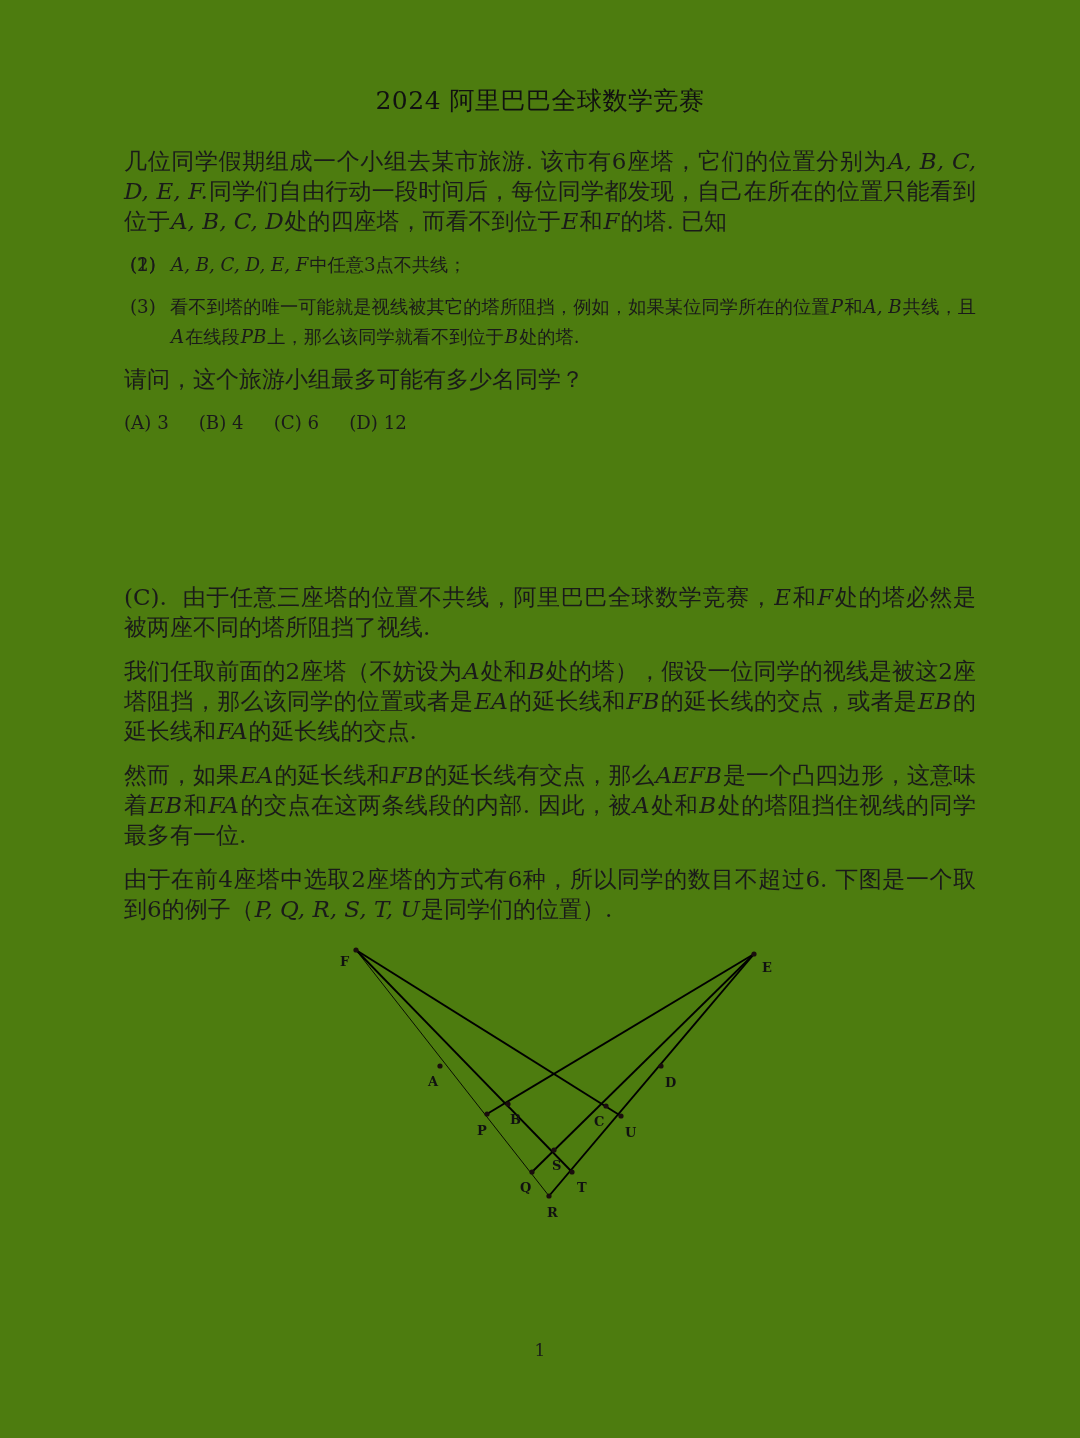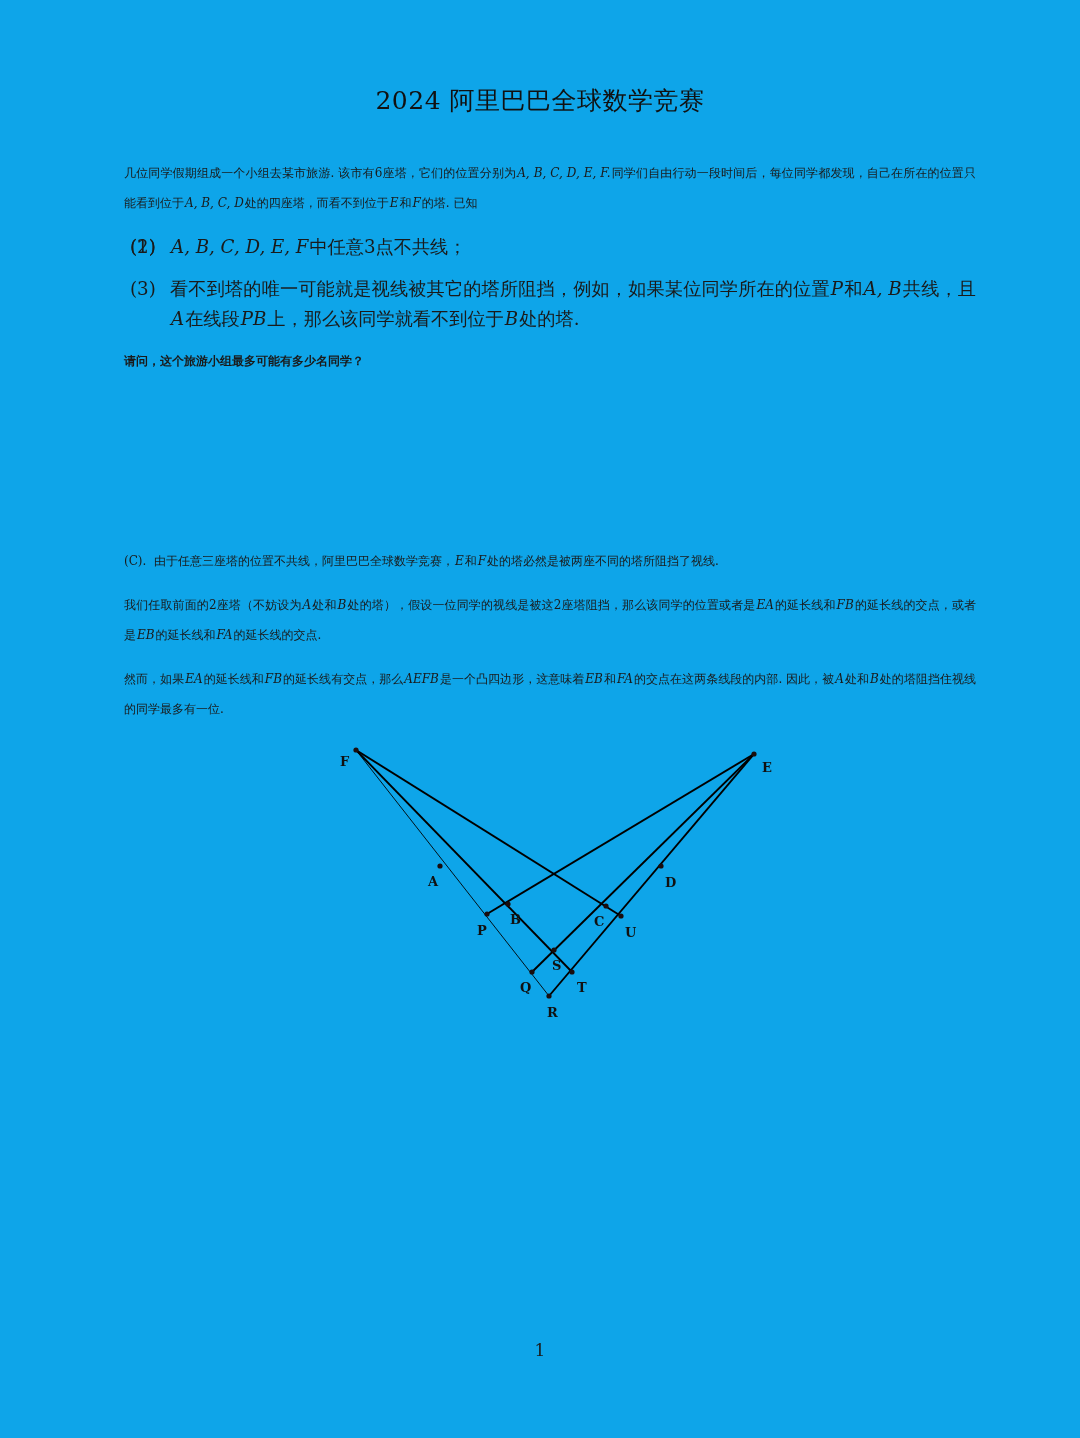--- a/index.html
+++ b/index.html
@@ -15,21 +15,21 @@
     font-family: "DejaVu Serif", "Liberation Serif", serif;
     color: #1a1a1a;
     overflow: hidden;
   }
   .page {
     position: absolute;
     left: 0;
     top: 0;
     width: 1080px;
     height: 1438px;
-    background: #0ea5e9;
+    background: #4d7c0f;
   }
   .doc-title {
     position: absolute;
     left: 0;
     top: 84px;
     width: 1080px;
     text-align: center;
     font-size: 25px;
     letter-spacing: 0.5px;
     color: #111;
@@ -41,22 +41,22 @@
     width: 852px;
   }
   .section-heading {
     font-weight: bold;
     font-size: 20px;
     margin: 0 0 22px 0;
     letter-spacing: 0.3px;
     color: #000;
   }
   p.para {
-    margin: 12px 0 14px 0;
-    font-size: 12px;
+    margin: 0 0 14px 0;
+    font-size: 23px;
     line-height: 30px;
     text-align: justify;
     text-justify: inter-ideograph;
     color: #1a1a1a;
   }
   .mvar {
     font-family: "DejaVu Serif", "Liberation Serif", serif;
     font-style: italic;
     padding: 0 1px;
   }
@@ -75,21 +75,20 @@
     text-justify: inter-ideograph;
   }
   ol.conditions li .marker {
     position: absolute;
     left: 6px;
     top: 0;
     width: 40px;
   }
   .question-line {
     margin: 14px 0 10px 0;
-    font-weight: bold;
   }
   .choices {
     font-size: 18.2px;
     line-height: 30px;
     margin: 0;
   }
   .choices .choice {
     display: inline-block;
     margin-right: 30px;
   }
@@ -135,32 +134,36 @@
       <li>
         <span class="marker">(2)</span><span class="mvar">A, B, C, D, E, F</span><span>中任意3点不共线；</span>
       </li>
       <li>
         <span class="marker">(3)</span><span>看不到塔的唯一可能就是视线被其它的塔所阻挡，例如，如果某位同学所在的位置</span><span class="mvar">P</span><span>和</span><span class="mvar">A, B</span><span>共线，且</span><span class="mvar">A</span><span>在线段</span><span class="mvar">PB</span><span>上，那么该同学就看不到位于</span><span class="mvar">B</span><span>处的塔.</span>
       </li>
     </ol>
 
     <p class="para question-line">请问，这个旅游小组最多可能有多少名同学？</p>
 
+    <p class="choices">
+      <span class="choice"><span>(A)</span> <span>3</span></span><span class="choice"><span>(B)</span> <span>4</span></span><span class="choice"><span>(C)</span> <span>6</span></span><span class="choice"><span>(D)</span> <span>12</span></span>
+    </p>
 
     <div class="gap-large"></div>
 
 
     <div class="gap-answer"></div>
 
     <p class="para"><span>(C).</span>&nbsp; <span>由于任意三座塔的位置不共线，阿里巴巴全球数学竞赛，</span><span class="mvar">E</span><span>和</span><span class="mvar">F</span><span>处的塔必然是被两座不同的塔所阻挡了视线.</span></p>
 
     <p class="para"><span>我们任取前面的2座塔（不妨设为</span><span class="mvar">A</span><span>处和</span><span class="mvar">B</span><span>处的塔），假设一位同学的视线是被这2座塔阻挡，那么该同学的位置或者是</span><span class="mvar">EA</span><span>的延长线和</span><span class="mvar">FB</span><span>的延长线的交点，或者是</span><span class="mvar">EB</span><span>的延长线和</span><span class="mvar">FA</span><span>的延长线的交点.</span></p>
 
     <p class="para"><span>然而，如果</span><span class="mvar">EA</span><span>的延长线和</span><span class="mvar">FB</span><span>的延长线有交点，那么</span><span class="mvar">AEFB</span><span>是一个凸四边形，这意味着</span><span class="mvar">EB</span><span>和</span><span class="mvar">FA</span><span>的交点在这两条线段的内部. 因此，被</span><span class="mvar">A</span><span>处和</span><span class="mvar">B</span><span>处的塔阻挡住视线的同学最多有一位.</span></p>
 
+    <p class="para"><span>由于在前4座塔中选取2座塔的方式有6种，所以同学的数目不超过6. 下图是一个取到6的例子（</span><span class="mvar">P, Q, R, S, T, U</span><span>是同学们的位置）.</span></p>
 
     <div class="figure-wrap">
       <svg class="figure-svg" width="852" height="290" viewBox="0 0 852 290">
         <g id="fig-segments">
             <line x1="232" y1="12" x2="425" y2="258" stroke="#000000" stroke-width="0.9"></line>
             <line x1="232" y1="12" x2="448" y2="234" stroke="#000000" stroke-width="1.9"></line>
             <line x1="232" y1="12" x2="497" y2="178" stroke="#000000" stroke-width="1.9"></line>
             <line x1="630" y1="16" x2="425" y2="258" stroke="#000000" stroke-width="1.9"></line>
             <line x1="630" y1="16" x2="408" y2="234" stroke="#000000" stroke-width="1.9"></line>
             <line x1="630" y1="16" x2="363" y2="176" stroke="#000000" stroke-width="1.9"></line>

